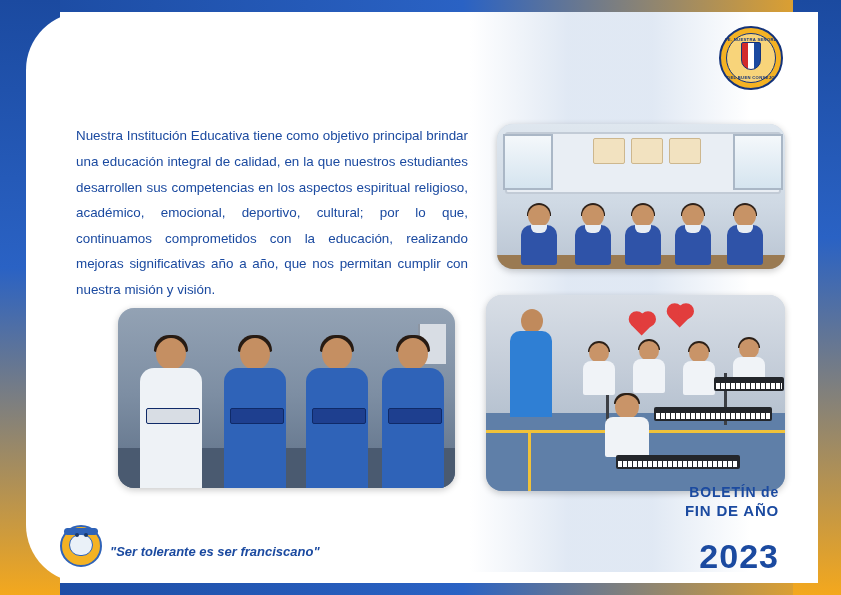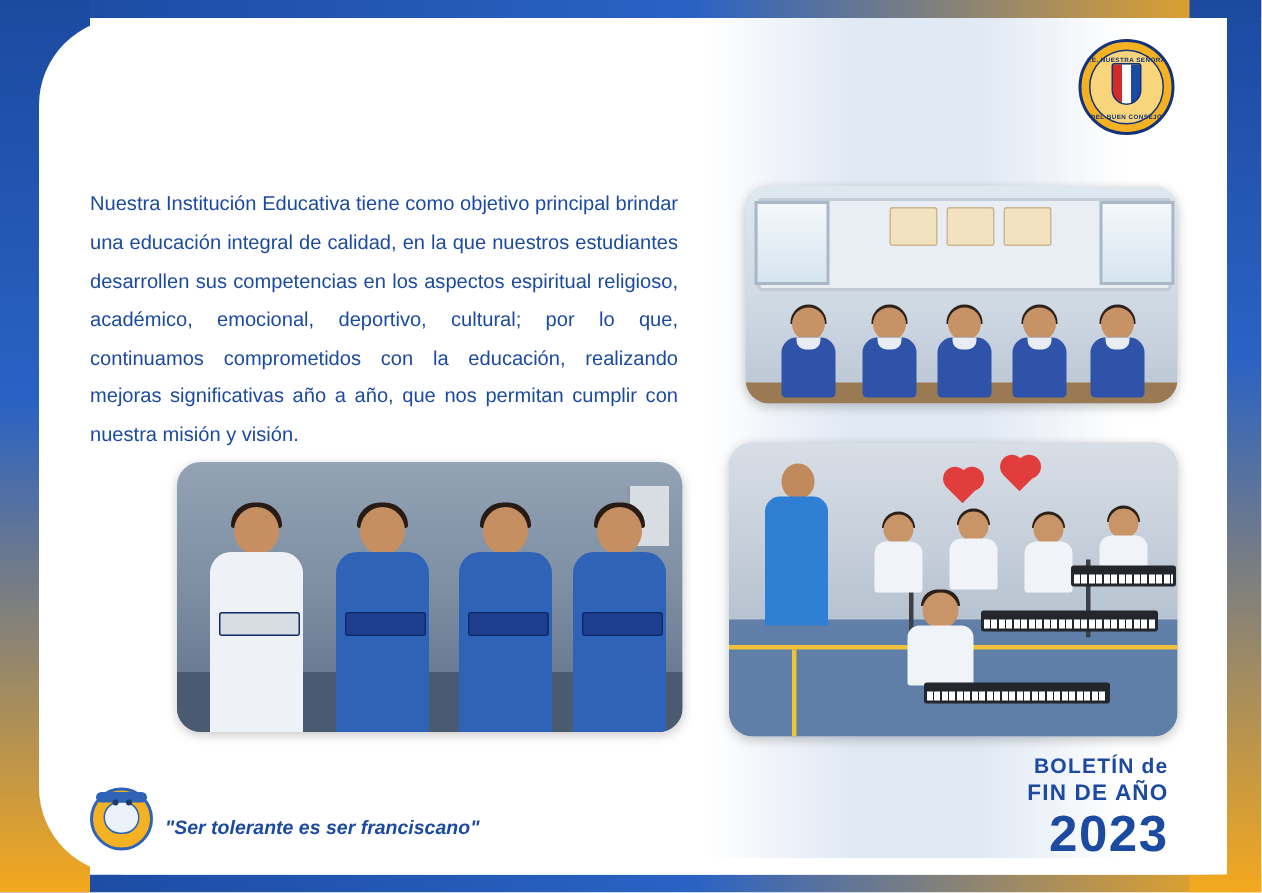--- a/index.html
+++ b/index.html
@@ -108,21 +108,21 @@
     letter-spacing: .3px;
     color: #14337a;
     font-weight: bold;
   }
   .logo-text-top { top: 11px; }
   .logo-text-bottom { top: 49px; }
 
   
   .paragraph {
     position: absolute;
-    left: 60px; top: 110px;
+    left: 76px; top: 110px;
     width: 392px;
     color: #1b4aa0;
     font-size: 13.4px;
     line-height: 25.6px;
     text-align: justify;
     font-family: "Liberation Sans", sans-serif;
   }
 
   
   .photo {
@@ -207,21 +207,21 @@
 
   .bulletin {
     position: absolute;
     right: 62px; bottom: 22px;
     text-align: right;
     color: #1b4aa0;
     line-height: 1;
   }
   .bulletin .l1 { font-size: 14px; font-weight: bold; letter-spacing: .8px; }
   .bulletin .l2 { font-size: 15px; font-weight: bold; letter-spacing: .8px; margin-top: 4px; }
-  .bulletin .l3 { font-size: 34px; font-weight: bold; letter-spacing: 1px; margin-top: 3px; }
+  .bulletin .l3 { font-size: 34px; font-weight: bold; letter-spacing: 1px; margin-top: 21px; }
 </style>
 </head>
 <body>
 
 <div class="page">
 
   <div class="edge-top"></div>
   <div class="edge-bottom"></div>
   <div class="edge-left"></div>
   <div class="edge-right"></div>

